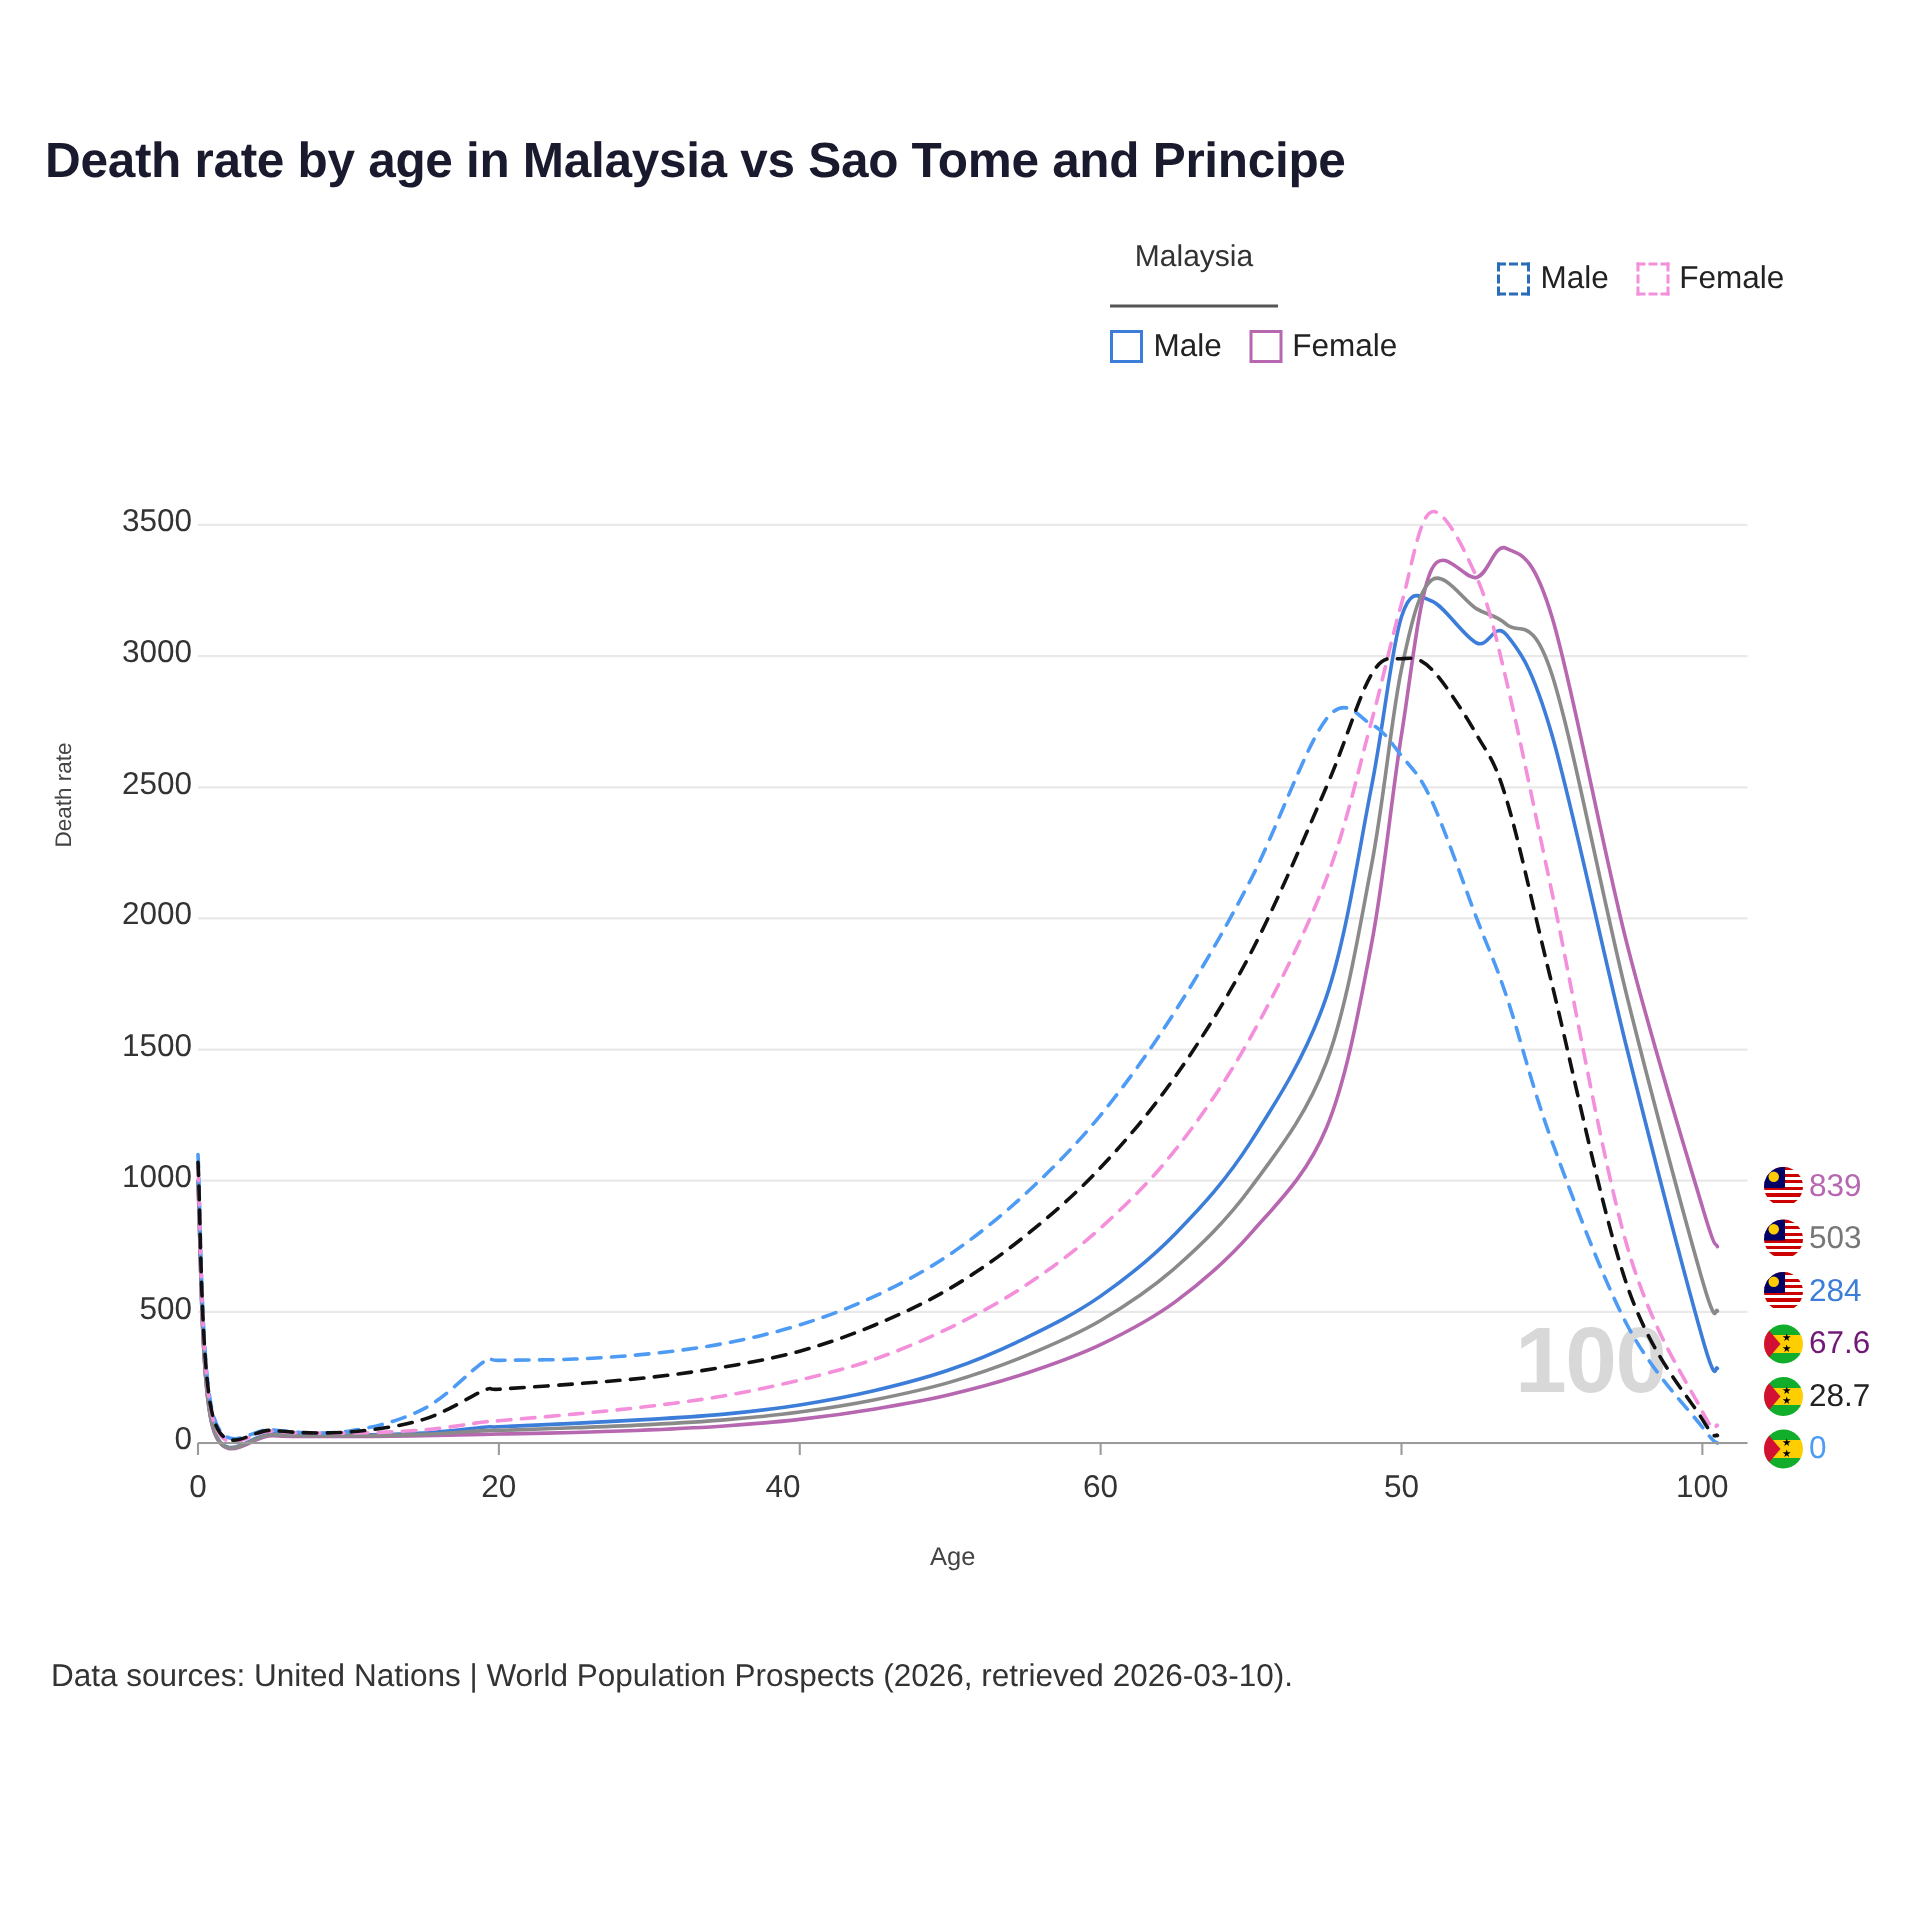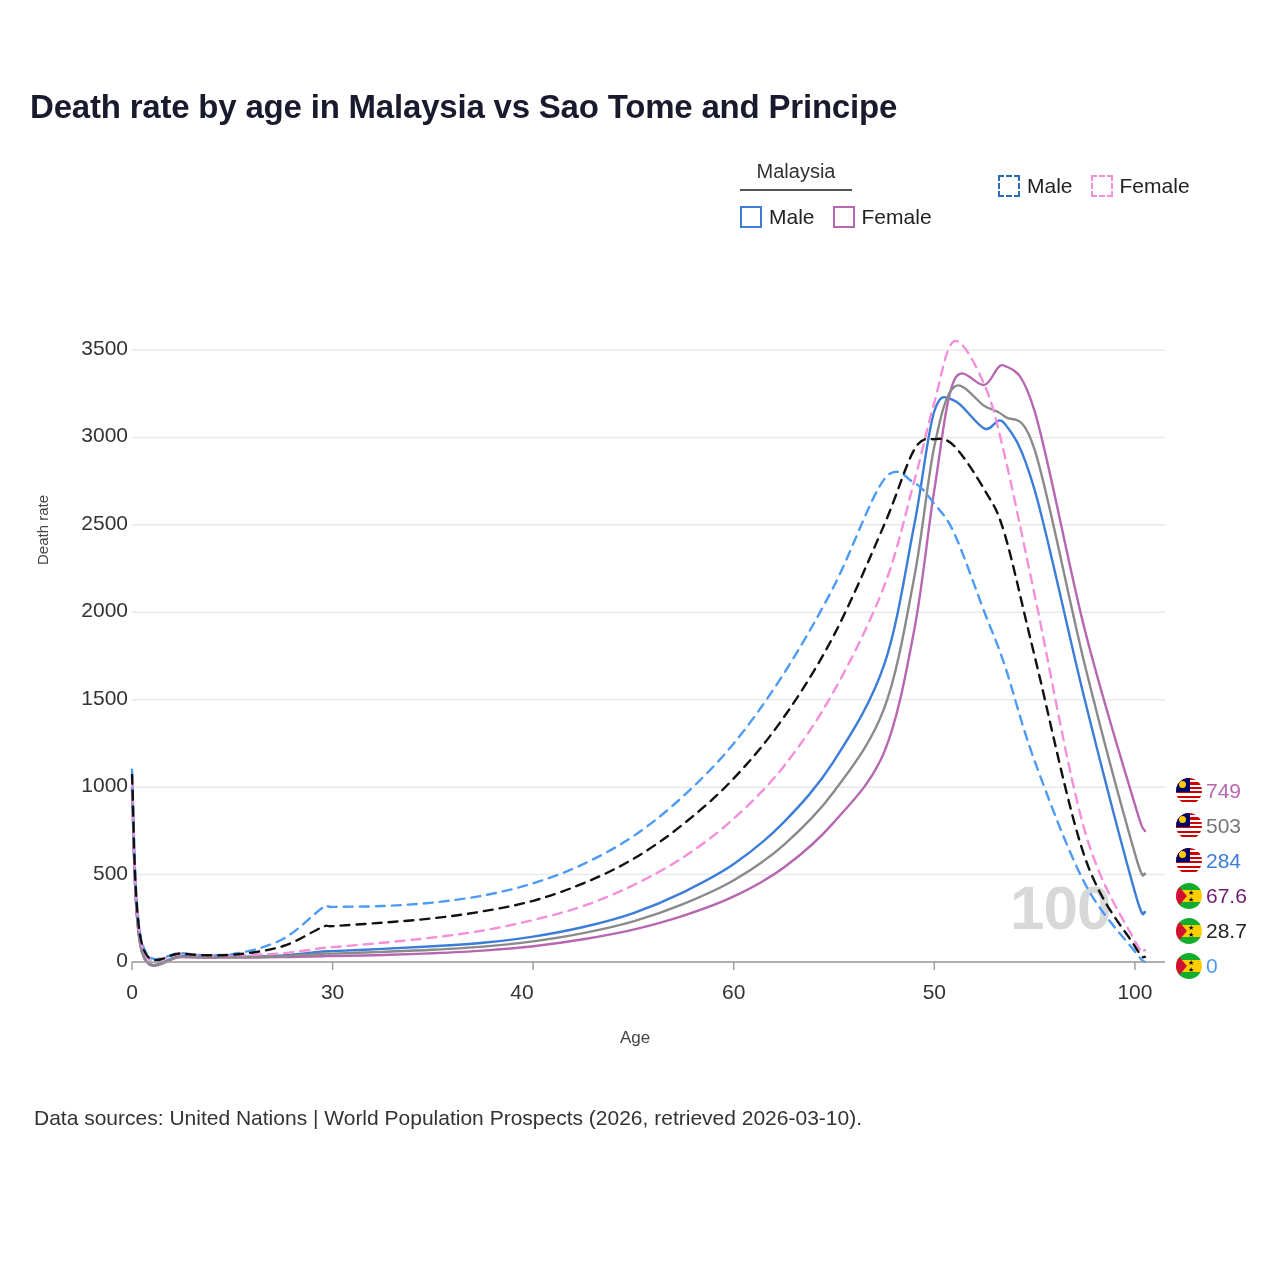--- a/index.html
+++ b/index.html
@@ -33,21 +33,21 @@
     width: 520px;
     height: 90px;
   }
   .legend-group {
     position: absolute;
     top: 0;
   }
   .legend-group-title {
     font-size: 20px;
     color: #333333;
-    padding-bottom: 6px;
+    padding-bottom: 20px;
     text-align: center;
     white-space: nowrap;
   }
   .legend-group.malaysia { left: 0px; }
   .legend-group.stp { left: 258px; }
   .legend-group.malaysia .legend-group-title {
     border-bottom: 2px solid #555555;
     width: 112px;
   }
   .legend-group.stp .legend-group-title {
@@ -273,30 +273,30 @@
     <div class="ytick" style="top: 860.568px; left: 0px; width: 116px; position: absolute;">500</div>
     <div class="ytick" style="top: 773.135px; left: 0px; width: 116px; position: absolute;">1000</div>
     <div class="ytick" style="top: 685.703px; left: 0px; width: 116px; position: absolute;">1500</div>
     <div class="ytick" style="top: 598.27px; left: 0px; width: 116px; position: absolute;">2000</div>
     <div class="ytick" style="top: 510.838px; left: 0px; width: 116px; position: absolute;">2500</div>
     <div class="ytick" style="top: 423.405px; left: 0px; width: 116px; position: absolute;">3000</div>
     <div class="ytick" style="top: 335.973px; left: 0px; width: 116px; position: absolute;">3500</div>
   </div>
 <div id="ticks-x">
     <div class="xtick" style="left: 102px; top: 980px;">0</div>
-    <div class="xtick" style="left: 302.583px; top: 980px;">30</div>
+    <div class="xtick" style="left: 302.583px; top: 980px;">20</div>
     <div class="xtick" style="left: 492px; top: 980px;">40</div>
     <div class="xtick" style="left: 703.748px; top: 980px;">60</div>
     <div class="xtick" style="left: 904.33px; top: 980px;">50</div>
     <div class="xtick" style="left: 1104.91px; top: 980px;">100</div>
   </div>
 <div id="end-labels">
     <div class="endlabel" style="left: 1176px; top: 778px;">
       <span class="flag my"></span>
-      <span style="color: rgb(182, 103, 176);">749</span>
+      <span style="color: rgb(182, 103, 176);">839</span>
     </div>
     <div class="endlabel" style="left: 1176px; top: 813px;">
       <span class="flag my"></span>
       <span style="color: rgb(119, 119, 119);">503</span>
     </div>
     <div class="endlabel" style="left: 1176px; top: 848px;">
       <span class="flag my"></span>
       <span style="color: rgb(59, 125, 216);">284</span>
     </div>
     <div class="endlabel" style="left: 1176px; top: 883px;">

